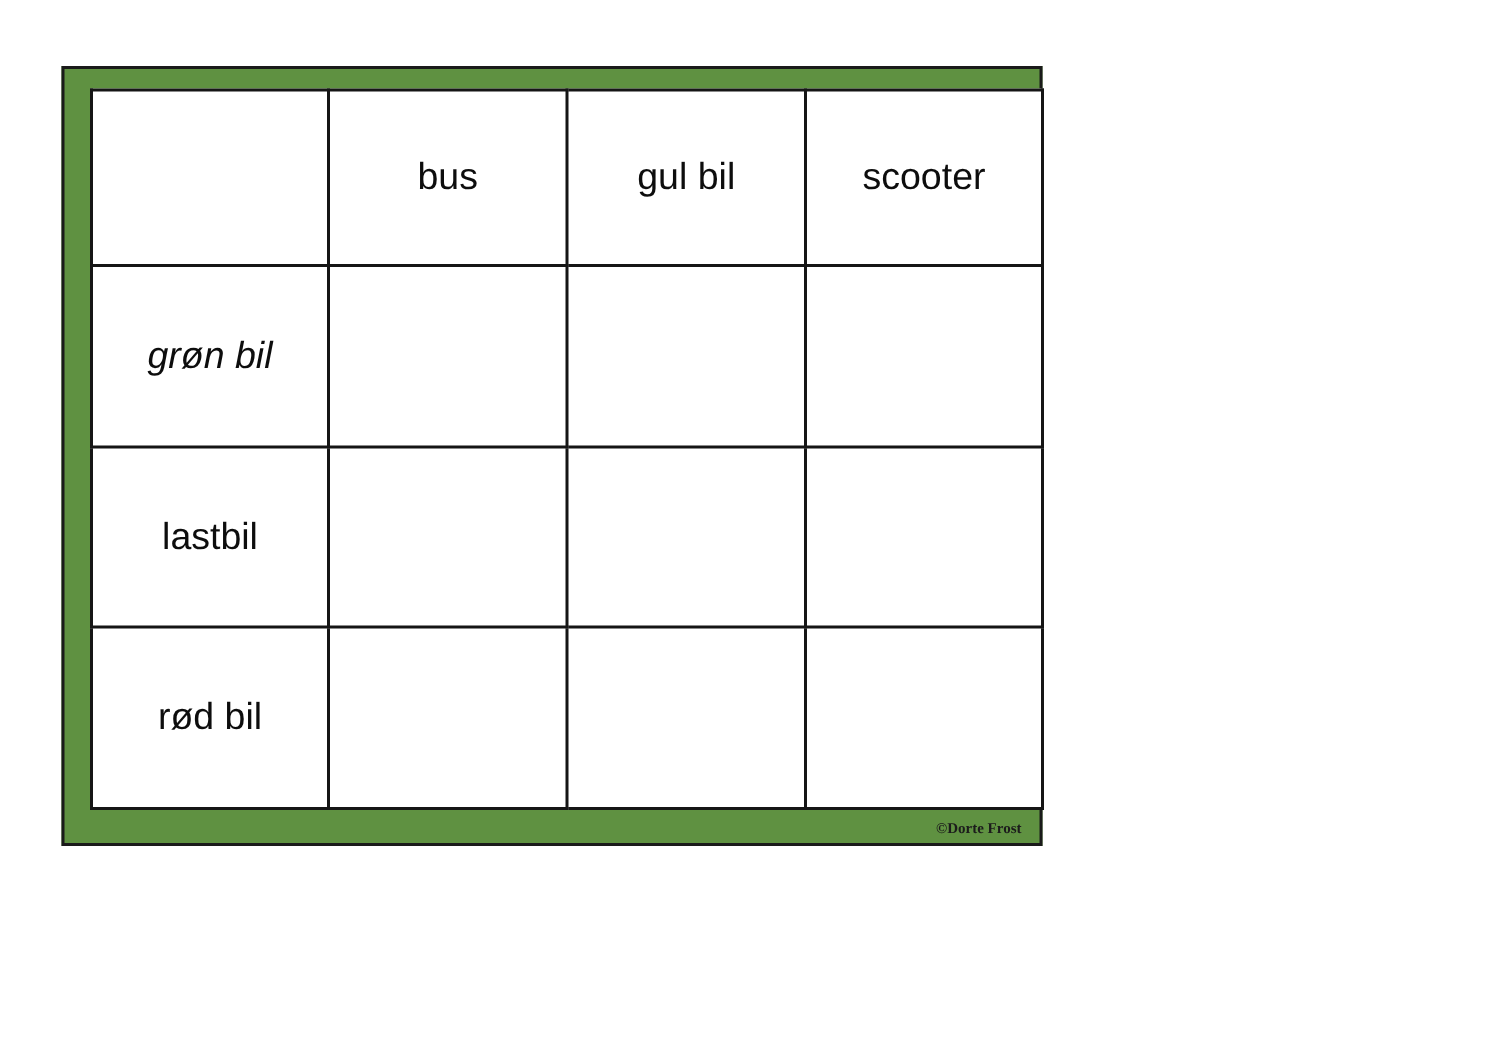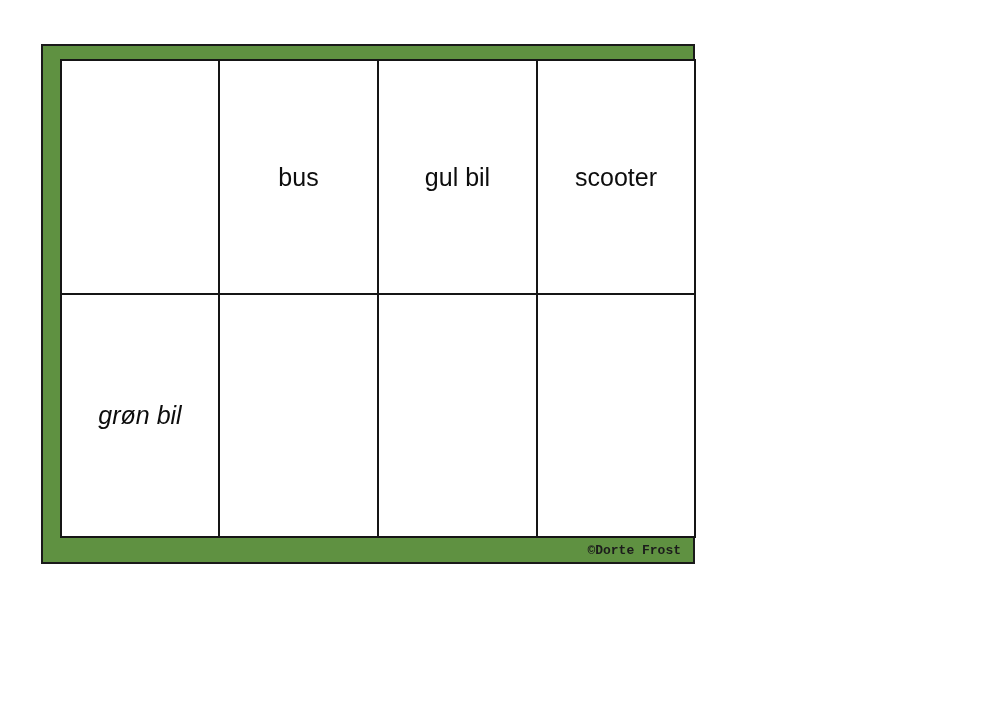--- a/index.html
+++ b/index.html
@@ -75,25 +75,25 @@
   table.bingo tr.r2 td { height: 120px; }
   table.bingo tr.r3 td { height: 121px; }
 
   td.corner { }
   td.empty { }
 
   #credit {
     position: absolute;
     right: 12px;
     bottom: 4px;
-    font-size: 13px;
+    font-size: 10px;
     color: #1c1c1c;
     font-weight: bold;
     letter-spacing: 0px;
-    font-family: Liberation Mono, monospace;
+    font-family: Liberation Serif, serif;
   }
 </style>
 </head>
 <body>
 
 <div id="page">
 
   <div id="board">
 
     <div id="grid-wrap">
@@ -110,20 +110,32 @@
             <td>bus</td>
             <td>gul bil</td>
             <td>scooter</td>
           </tr>
           <tr class="r1">
             <td>grøn bil</td>
             <td class="empty"></td>
             <td class="empty"></td>
             <td class="empty"></td>
           </tr>
+          <tr class="r2">
+            <td>lastbil</td>
+            <td class="empty"></td>
+            <td class="empty"></td>
+            <td class="empty"></td>
+          </tr>
+          <tr class="r3">
+            <td>rød bil</td>
+            <td class="empty"></td>
+            <td class="empty"></td>
+            <td class="empty"></td>
+          </tr>
         </tbody>
       </table>
     </div>
 
     <div id="credit">©Dorte Frost</div>
 
   </div>
 
 </div>
 

